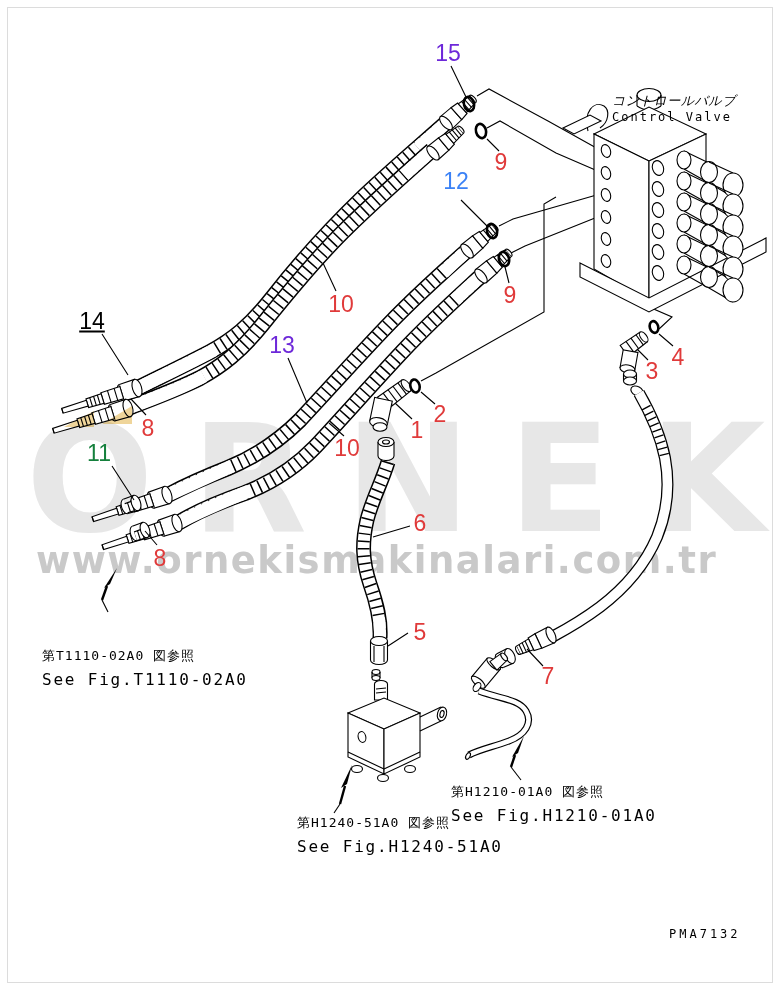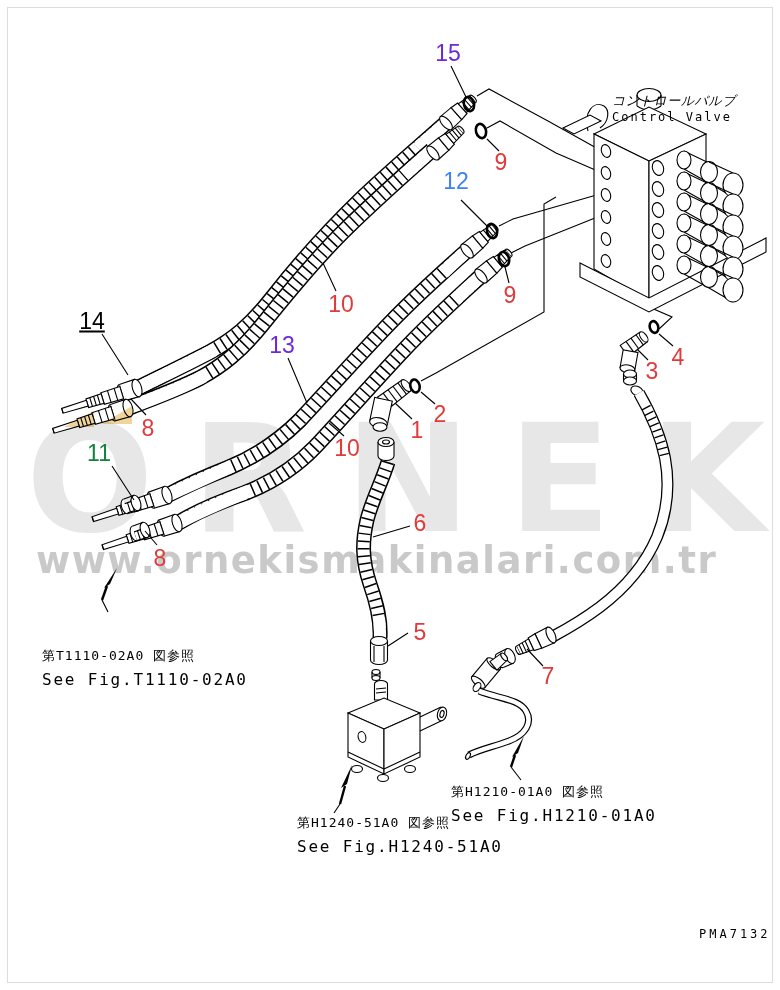--- a/index.html
+++ b/index.html
@@ -38,21 +38,21 @@
   
   .txt-layer{position:absolute;inset:0;z-index:4;pointer-events:none;}
   .cv-ja{position:absolute;left:612px;top:92px;font-size:13px;letter-spacing:0.5px;color:#000;
     font-family:"DejaVu Sans Mono",monospace;white-space:nowrap;font-style:italic;}
   .cv-en{position:absolute;left:612px;top:110px;font-size:12px;letter-spacing:2px;color:#000;
     font-family:"DejaVu Sans Mono",monospace;white-space:nowrap;}
   .ref{position:absolute;color:#000;white-space:nowrap;}
   .ref-ja{font-size:13px;letter-spacing:1px;font-family:"DejaVu Sans Mono",monospace;}
   .ref-en{font-size:16px;letter-spacing:1.8px;font-family:"DejaVu Sans Mono",monospace;margin-top:5px;}
   .code{position:absolute;left:669px;top:927px;font-size:12px;letter-spacing:3px;color:#000;
-    font-family:"DejaVu Sans Mono",monospace;margin-left:30px;}
+    font-family:"DejaVu Sans Mono",monospace;}
   .callout{position:absolute;transform:translate(-50%,-50%);font-size:23px;line-height:1;
     font-family:"Liberation Sans",sans-serif;}
 </style>
 </head>
 <body>
 
 <div class="frame"></div>
 
 <div class="wm-logo" style="color: rgb(231, 231, 231);">ORNEK</div>
 <div class="wm-url" style="color: rgb(201, 201, 201);">www.ornekismakinalari.com.tr</div>

